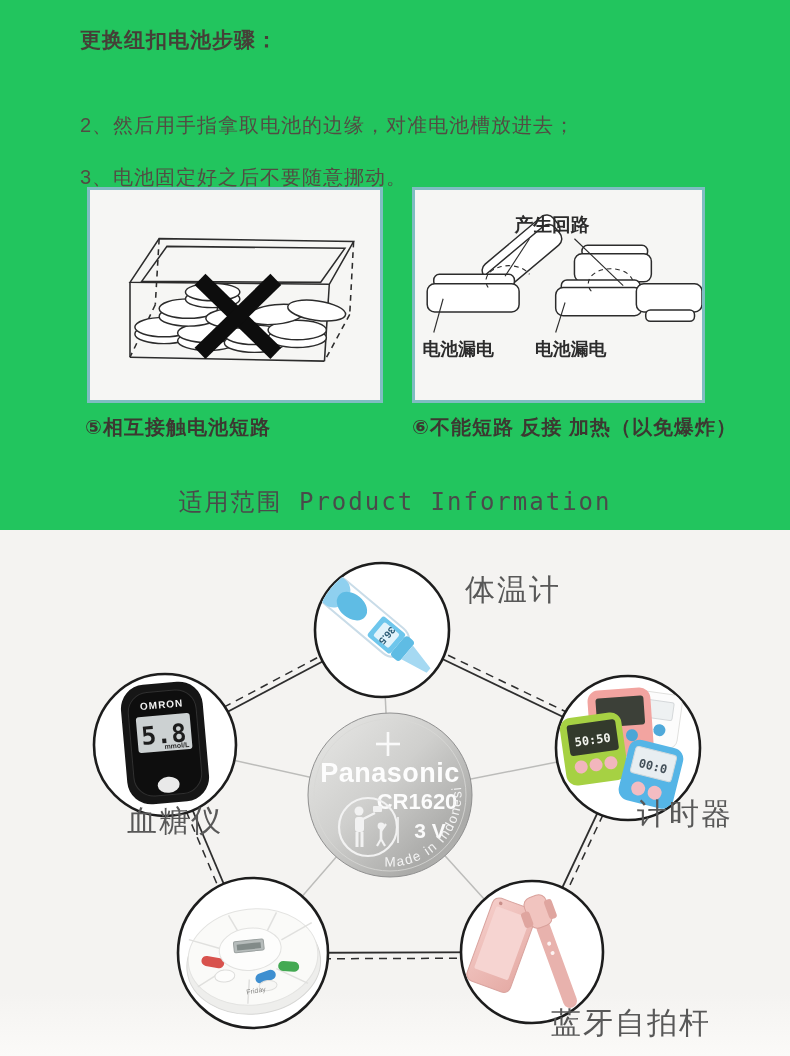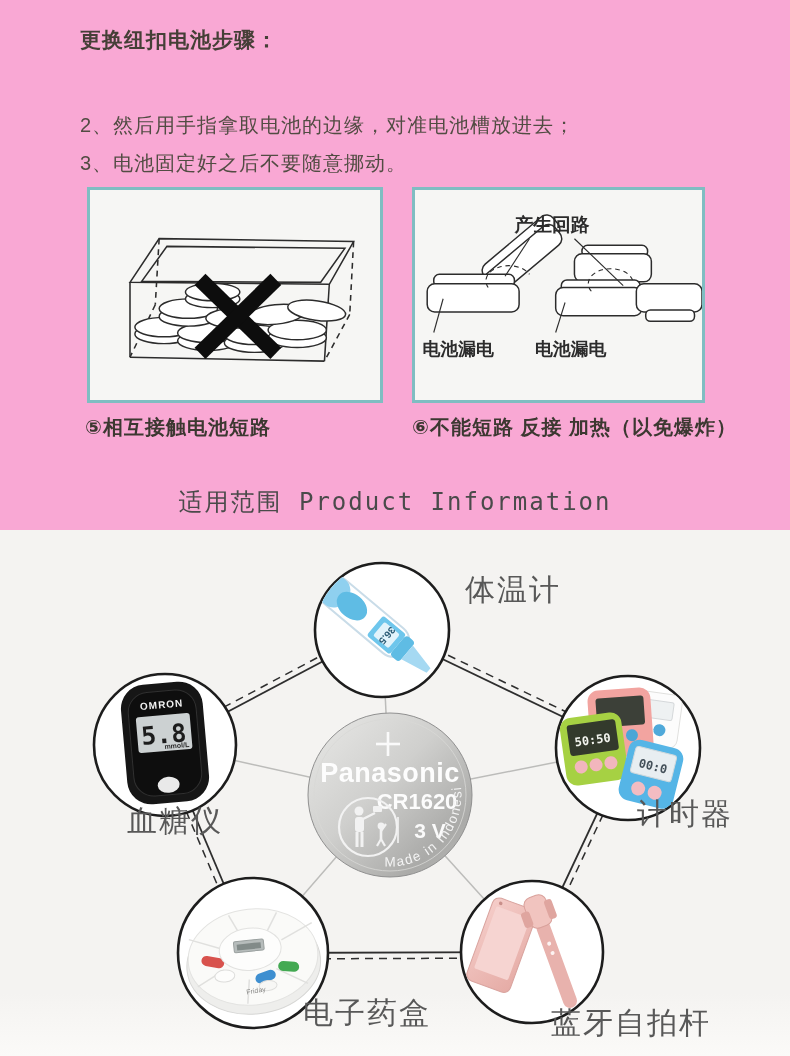--- a/index.html
+++ b/index.html
@@ -1,20 +1,20 @@
 <!DOCTYPE html>
 <html><head>
 <meta charset="utf-8">
 <style>
   html,body{margin:0;padding:0;background:#fff;}
-  .page{position:relative;width:790px;height:1056px;background:#f9a8d4;overflow:hidden;
+  .page{position:relative;width:790px;height:1056px;background:#22c55e;overflow:hidden;
         font-family:"Liberation Sans","DejaVu Sans",sans-serif;color:#4e4840;}
   .title{position:absolute;left:80px;top:26px;font-size:21px;font-weight:bold;color:#453f37;letter-spacing:1px;}
   .step{position:absolute;left:80px;font-size:20px;color:#524c43;letter-spacing:1px;}
-  #step1{top:70px;} #step2{top:112px;} #step3{top:150px;text-align:center;}
+  #step1{top:70px;} #step2{top:112px;} #step3{top:164px;text-align:center;}
   .wbox{position:absolute;top:187px;height:216px;border:3px solid #7fbdc2;background:#f6f6f4;box-sizing:border-box;}
   #wbox1{left:87px;width:296px;}
   #wbox2{left:412px;width:293px;}
   .wbox svg{display:block;width:100%;height:100%;}
   .caption{position:absolute;top:414px;font-size:20px;font-weight:600;color:#3c3831;letter-spacing:1px;}
   #caption1{left:85px;} #caption2{left:412px;}
   .heading{position:absolute;left:0;top:486px;width:790px;text-align:center;
            font-family:"DejaVu Sans Mono","Liberation Mono",monospace;
            font-size:24px;color:#4a4a4a;letter-spacing:2px;}
   .products-section{position:absolute;left:0;top:530px;width:790px;height:526px;
@@ -314,16 +314,15 @@
           <textPath href="#arcIndo" startOffset="2%">Made in Indonesia</textPath>
         </text>
       </g>
     </svg>
 
   </div>
 
   <div class="product-label" id="lbl-thermo">体温计</div>
   <div class="product-label" id="lbl-glucose">血糖仪</div>
   <div class="product-label" id="lbl-timer">计时器</div>
-  <div class="product-label" id="lbl-pillbox">电子药盒</div>
   <div class="product-label" id="lbl-selfie">蓝牙自拍杆</div>
 
 </div>
 
 </body></html>

